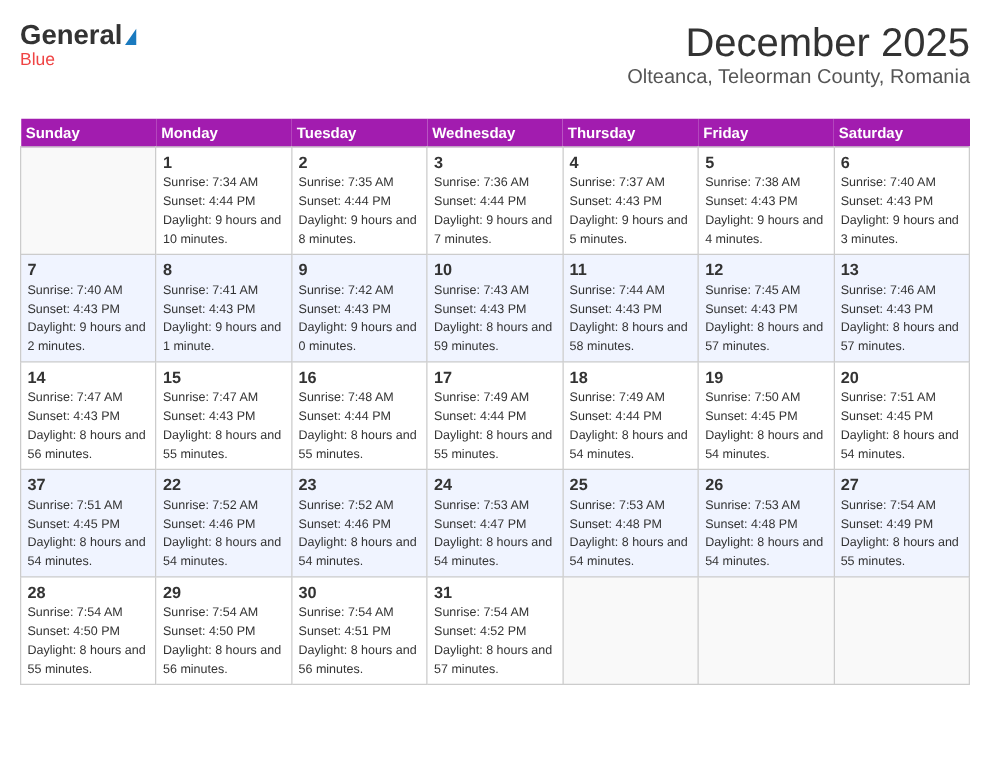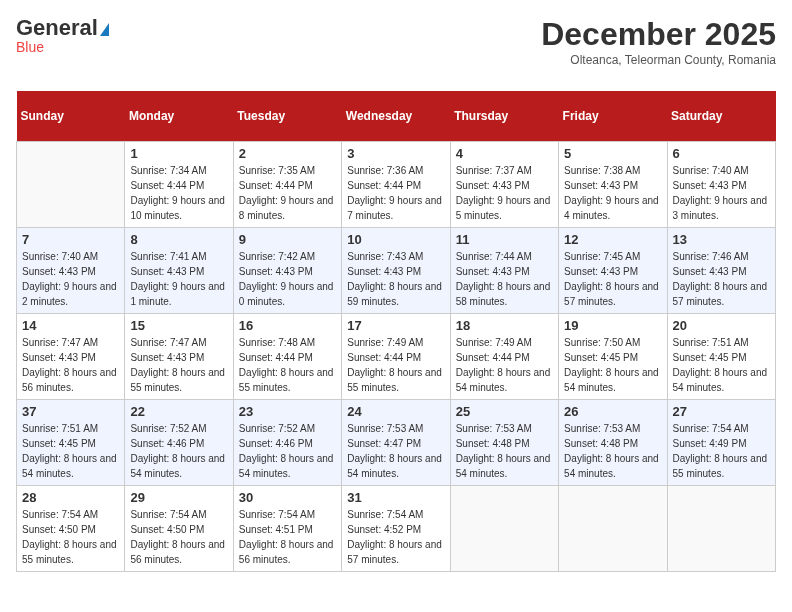--- a/index.html
+++ b/index.html
@@ -30,36 +30,36 @@
     .logo-text .general { color: #333; }
     .logo-line {
       display: flex;
       align-items: center;
     }
     .title-block {
       text-align: right;
     }
     .month-title {
       font-size: 32px;
-      font-weight: bold;
+      font-weight: normal;
       color: #333;
     }
     .location {
-      font-size: 12px;
+      font-size: 16px;
       color: #555;
     }
     table {
       width: 100%;
       border-collapse: collapse;
       font-size: 11px;
     }
     th {
-      background-color: #b91c1c;
+      background-color: #a21caf;
       color: #fff;
-      padding: 18px 4px;
+      padding: 4px 4px;
       text-align: left;
       font-size: 12px;
       font-weight: bold;
     }
     td {
       border: 1px solid #ccc;
       vertical-align: top;
       padding: 4px 5px;
       min-height: 75px;
       height: 85px;

